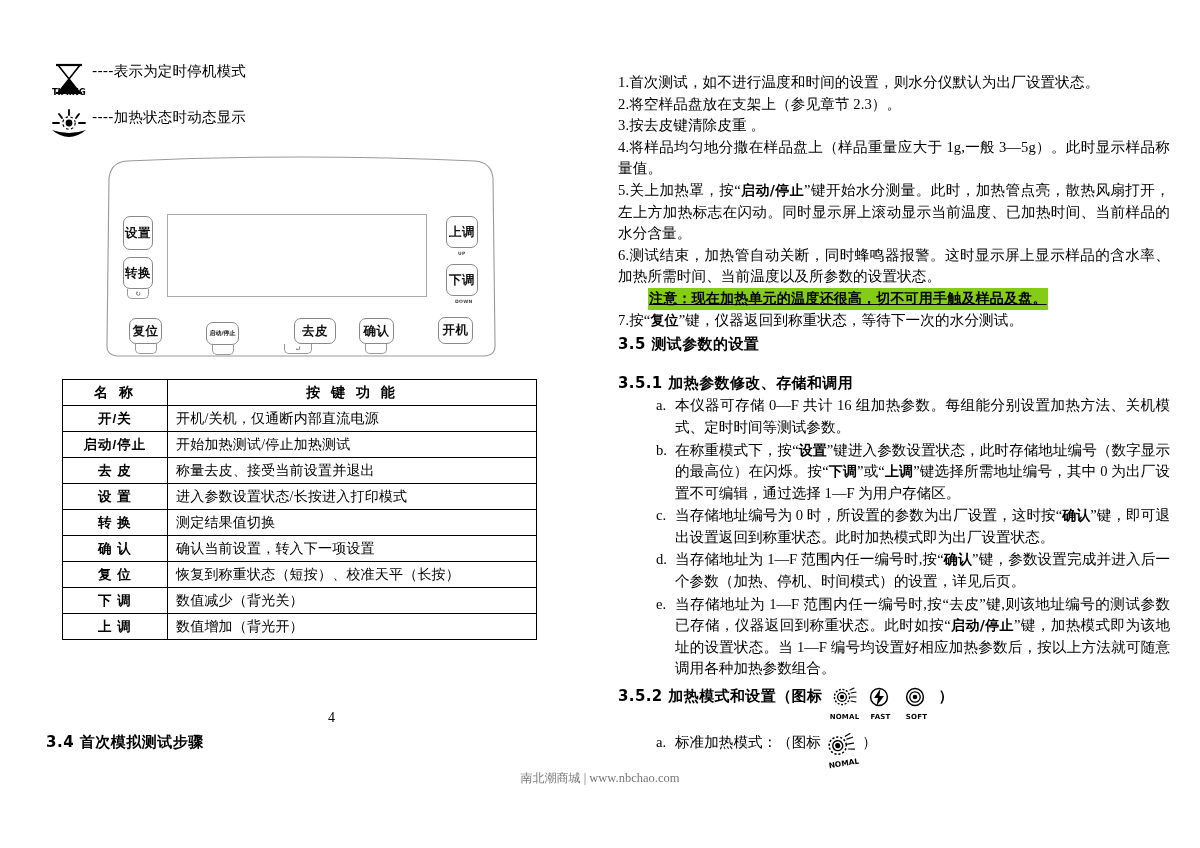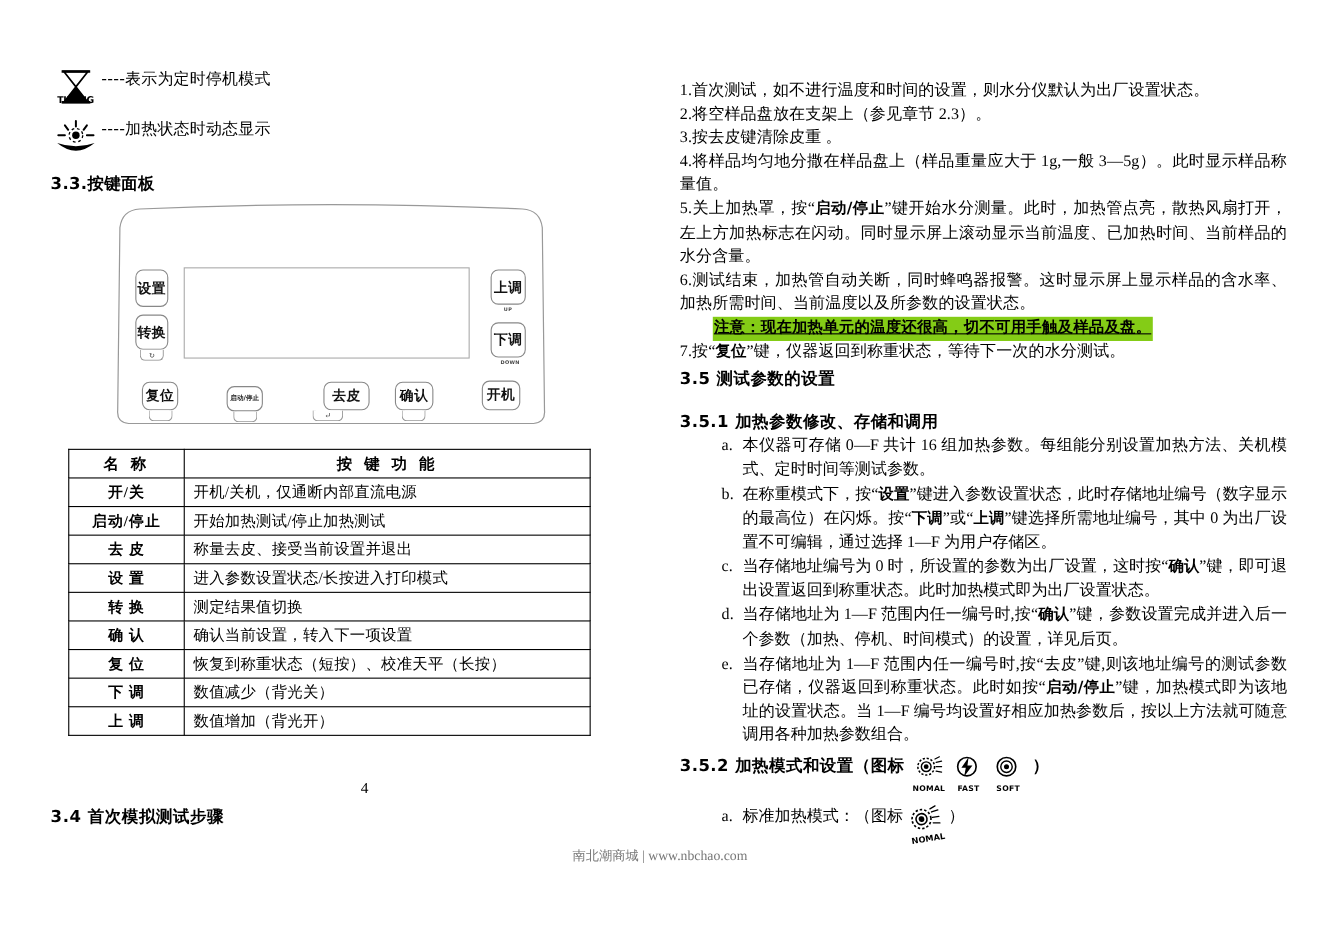--- a/index.html
+++ b/index.html
@@ -124,21 +124,21 @@
     margin-top: 18px;
     margin-left: 16px;
     width: 475px;
     table-layout: fixed;
   }
   table.keytable td {
     border: 1px solid #000;
     padding: 1px 6px;
     height: 23px;
     vertical-align: middle;
-    font-family: Liberation Serif, serif;
+    font-family: Liberation Sans, sans-serif;
   }
   table.keytable td.k {
     width: 92px;
     text-align: center;
     font-weight: bold;
     font-size: 13.5px;
     letter-spacing: 1px;
   }
   table.keytable td.v {
     font-family: "Liberation Serif", serif;
@@ -305,21 +305,20 @@
             <line x1="39" y1="15" x2="33" y2="15"></line>
           </g>
           <circle cx="23" cy="15" r="3.4" fill="#000"></circle>
           <circle cx="23" cy="15" r="6.2" fill="none" stroke="#000" stroke-width="1.2" stroke-dasharray="2.5 2.5"></circle>
           <path d="M6,22 Q23,36 40,22 Q23,28 6,22 Z" fill="#000"></path>
         </svg>
       </div>
       <div class="legend-text">----加热状态时动态显示</div>
     </div>
 
-    <h3 class="heading">3.3.按键面板</h3>
 
     <div class="panel-wrap">
       <svg class="panel-svg" width="400" height="205" viewBox="0 0 400 205">
         <path d="M8,22 Q10,6 26,5 Q200,-3 374,5 Q390,6 392,22 L394,188 Q395,199 384,200 L16,200 Q5,199 6,188 Z" fill="#ffffff" stroke="#999999" stroke-width="1.1"></path>
       </svg>
 
       <div class="pscreen" style="left:66px; top:58px; width:260px; height:83px;"></div>
 
       <div class="pbtn big" style="left:22px; top:60px; width:30px; height:34px;">设置</div>
 

